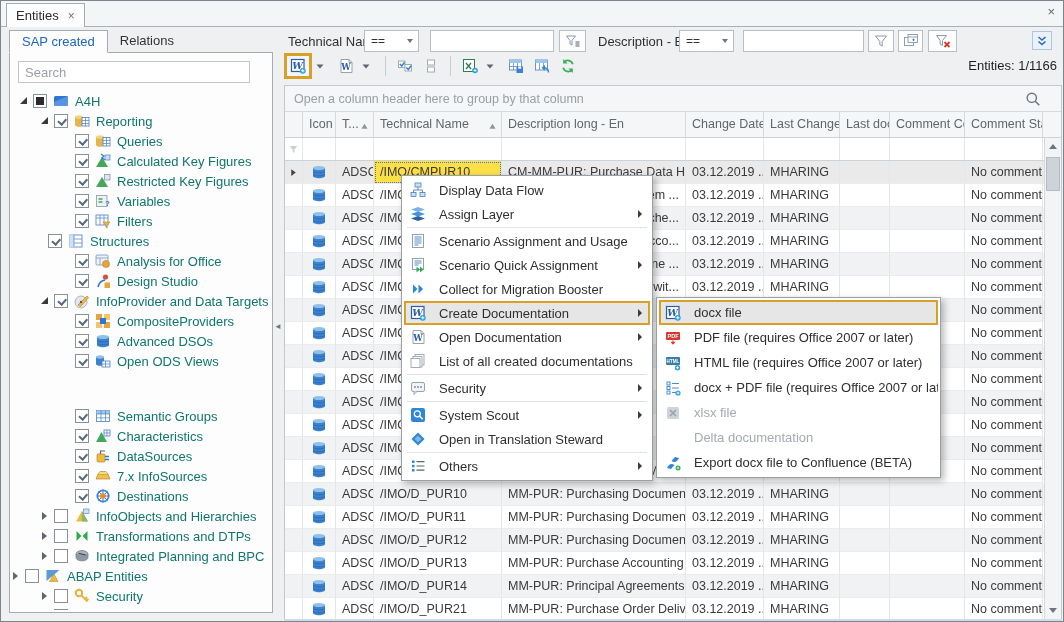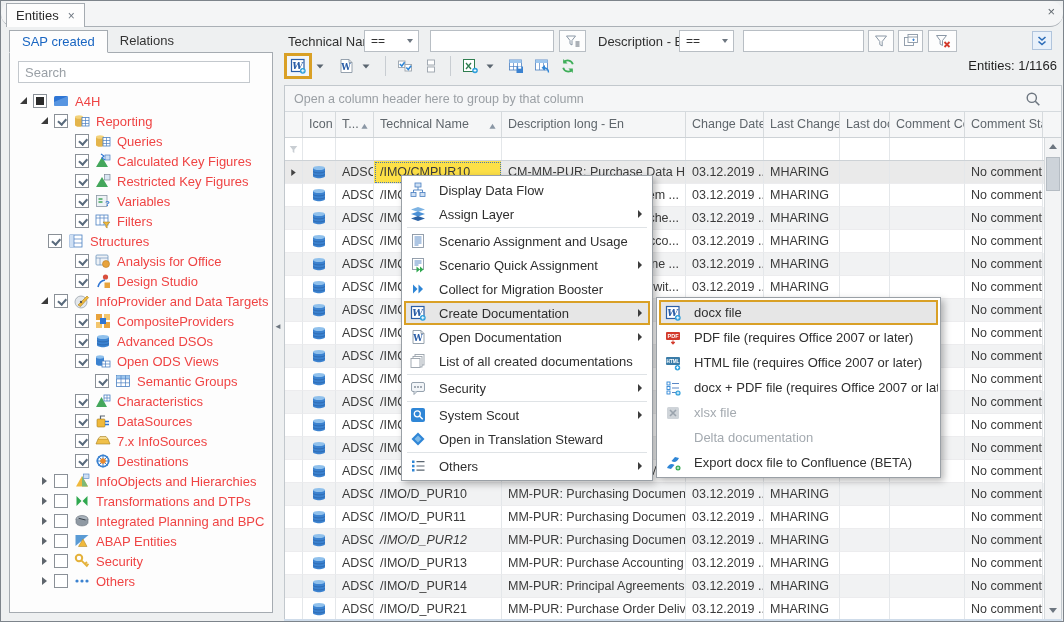--- a/index.html
+++ b/index.html
@@ -1,31 +1,31 @@
 <!DOCTYPE html>
 <html><head>
 <meta charset="utf-8">
 <style>
   html,body{margin:0;padding:0;background:#d6d6d6;}
   body{width:1064px;height:622px;position:relative;font-family:"Liberation Sans",sans-serif;-webkit-font-smoothing:antialiased;}
   .win{position:absolute;inset:0;background:#eef0f1;border:1px solid #7d848b;box-sizing:border-box;overflow:hidden;}
   
-  .doc-tabbar{position:absolute;left:0;top:0;width:100%;height:25px;background:#f4f5f6;border-bottom:1px solid #aab0b6;border-radius:13px;}
+  .doc-tabbar{position:absolute;left:0;top:0;width:100%;height:25px;background:#f4f5f6;border-bottom:1px solid #aab0b6;}
   .doc-tab{position:absolute;left:5px;top:2px;height:23px;background:#fdfdfd;border:1px solid #a5abb1;border-bottom:none;padding:0 9px;display:flex;align-items:center;gap:9px;font-size:13px;color:#2b2b2b;z-index:2;}
   .tab-close{color:#6d7680;font-size:12px;cursor:default;}
   .corner-close{position:absolute;right:8px;top:3px;color:#5f666d;font-size:13px;}
   
   .left-tabs{position:absolute;left:8px;top:29px;display:flex;height:22px;z-index:2;}
   .ltab{padding:3px 12px 2px;font-size:13px;color:#333;}
   .ltab.active{color:#1a66c2;background:#fdfdfd;border:1px solid #a5abb1;border-bottom:1px solid #fdfdfd;margin-bottom:-1px;}
   .left-box{position:absolute;left:8px;top:51px;width:264px;height:561px;background:#fdfdfd;border:1px solid #a5abb1;box-sizing:border-box;}
   .search{position:absolute;left:8px;top:8px;width:232px;height:22px;box-sizing:border-box;border:1px solid #c3c8cd;font-size:13px;padding:0 6px;color:#444;background:#fff;outline:none;}
   .search::placeholder{color:#9aa0a6;}
   #tree{position:absolute;left:0;top:38px;right:0;bottom:2px;overflow:hidden;}
-  .titem{height:20px;display:flex;align-items:center;font-size:13px;color:#ef4444;white-space:nowrap;}
+  .titem{height:20px;display:flex;align-items:center;font-size:13px;color:#0f766e;white-space:nowrap;}
   .exp{width:12px;height:12px;flex:none;margin-right:3px;position:relative;}
   .exp-open::before{content:"";position:absolute;left:2px;top:2px;width:0;height:0;border-right:7px solid #3a3a3a;border-top:7px solid transparent;}
   .exp-closed::before{content:"";position:absolute;left:3px;top:2px;width:0;height:0;border-left:5px solid #5f666d;border-top:4px solid transparent;border-bottom:4px solid transparent;}
   .cb{width:14px;height:14px;flex:none;border:1px solid #8a9097;background:#fff;margin-right:6px;position:relative;box-sizing:border-box;}
   .cb-partial::before{content:"";position:absolute;left:2px;top:2px;right:2px;bottom:2px;background:#2b2b2b;}
   .cb-checked::before{content:"";position:absolute;left:2.5px;top:3px;width:6px;height:3.5px;border-left:2px solid #5a6b7d;border-bottom:2px solid #5a6b7d;transform:rotate(-48deg);}
   .ic16{width:16px;height:16px;flex:none;margin-right:6px;display:inline-block;}
   .ic16 svg,.ic18 svg,.icm svg{display:block;}
   .tlabel{overflow:hidden;}
   .splitter-arrow{position:absolute;left:272px;top:314px;width:10px;height:22px;display:flex;align-items:center;justify-content:center;color:#6d7680;font-size:8px;}
@@ -265,21 +265,21 @@
           <span class="ic16">
             <svg width="16" height="16" viewBox="0 0 16 16">
               <path d="M1 4v7c0 1 1.8 1.8 4 1.8S9 12 9 11V4" fill="#3b82d0"></path>
               <ellipse cx="5" cy="4" rx="4" ry="1.7" fill="#8fc0ec"></ellipse>
               <rect x="7" y="8" width="8" height="6" fill="#fff" stroke="#4a7fc1" stroke-width=".8"></rect>
               <path d="M7 11h8M10.5 8v6" stroke="#4a7fc1" stroke-width=".7"></path>
             </svg>
           </span>
           <span class="tlabel">Open ODS Views</span>
         </div>
-        <div class="titem" style="padding-left: 70px;">
+        <div class="titem" style="padding-left: 50px; margin-top: 35px;">
           <span class="exp "></span>
           <span class="cb cb-checked"></span>
           <span class="ic16">
             <svg width="16" height="16" viewBox="0 0 16 16">
               <rect x="1.5" y="2.5" width="13" height="11" fill="#fff" stroke="#4a7fc1" stroke-width=".8"></rect>
               <rect x="1.5" y="2.5" width="13" height="3.5" fill="#9ec7ee"></rect>
               <path d="M1.5 6h13M1.5 9.8h13M6 2.5v11M10.5 2.5v11" stroke="#4a7fc1" stroke-width=".7"></path>
             </svg>
           </span>
           <span class="tlabel">Semantic Groups</span>
@@ -360,21 +360,21 @@
           <span class="cb "></span>
           <span class="ic16">
             <svg width="16" height="16" viewBox="0 0 16 16">
               <ellipse cx="8" cy="6" rx="6" ry="3.4" fill="#aab4bd" stroke="#6d7680" stroke-width=".7"></ellipse>
               <path d="M2 6v3.5c0 1.9 2.7 3.4 6 3.4s6-1.5 6-3.4V6" fill="#8f99a3" stroke="#6d7680" stroke-width=".6"></path>
               <path d="M4.5 5.2L11.5 7" stroke="#39414a" stroke-width="1"></path>
             </svg>
           </span>
           <span class="tlabel">Integrated Planning and BPC</span>
         </div>
-        <div class="titem" style="padding-left: 29px;">
+        <div class="titem" style="">
           <span class="exp exp-closed"></span>
           <span class="cb "></span>
           <span class="ic16">
             <svg width="16" height="16" viewBox="0 0 16 16">
               <path d="M1.5 2h13L1.5 13z" fill="#5a9bd5"></path>
               <path d="M4.5 13.5l4.5-7.5 4 7.5z" fill="#f0b93c" stroke="#a57d1e" stroke-width=".5"></path>
             </svg>
           </span>
           <span class="tlabel">ABAP Entities</span>
         </div>
@@ -934,21 +934,21 @@
           <div class="gcell center" style="width: 33px;">
             <span class="ic16" style="margin:0">
               <svg width="16" height="16" viewBox="0 0 16 16">
                 <path d="M2 4v8c0 1.4 2.7 2.2 6 2.2s6-.8 6-2.2V4" fill="#3b82d0"></path>
                 <ellipse cx="8" cy="4" rx="6" ry="2.1" fill="#8fc0ec"></ellipse>
                 <path d="M2 7.5c1.2.9 3.4 1.4 6 1.4s4.8-.5 6-1.4M2 10.5c1.2.9 3.4 1.4 6 1.4s4.8-.5 6-1.4" stroke="#2a62a5" stroke-width=".7" fill="none"></path>
               </svg>
             </span>
           </div>
           <div class="gcell" style="width: 38px;">ADSO</div>
-          <div class="gcell" style="width: 128px; font-style: italic;">/IMO/D_PUR12</div>
+          <div class="gcell" style="width: 128px;">/IMO/D_PUR12</div>
           <div class="gcell" style="width: 184px;">MM-PUR: Purchasing Document Sc...</div>
           <div class="gcell" style="width: 78px;">03.12.2019 ...</div>
           <div class="gcell" style="width: 76px;">MHARING</div>
           <div class="gcell" style="width: 50px;"></div>
           <div class="gcell" style="width: 75px;"></div>
           <div class="gcell" style="width: 78px;">No comment</div>
         </div>
         <div class="grow odd">
           <div class="gcell center" style="width: 18px;"></div>
           <div class="gcell center" style="width: 33px;">

